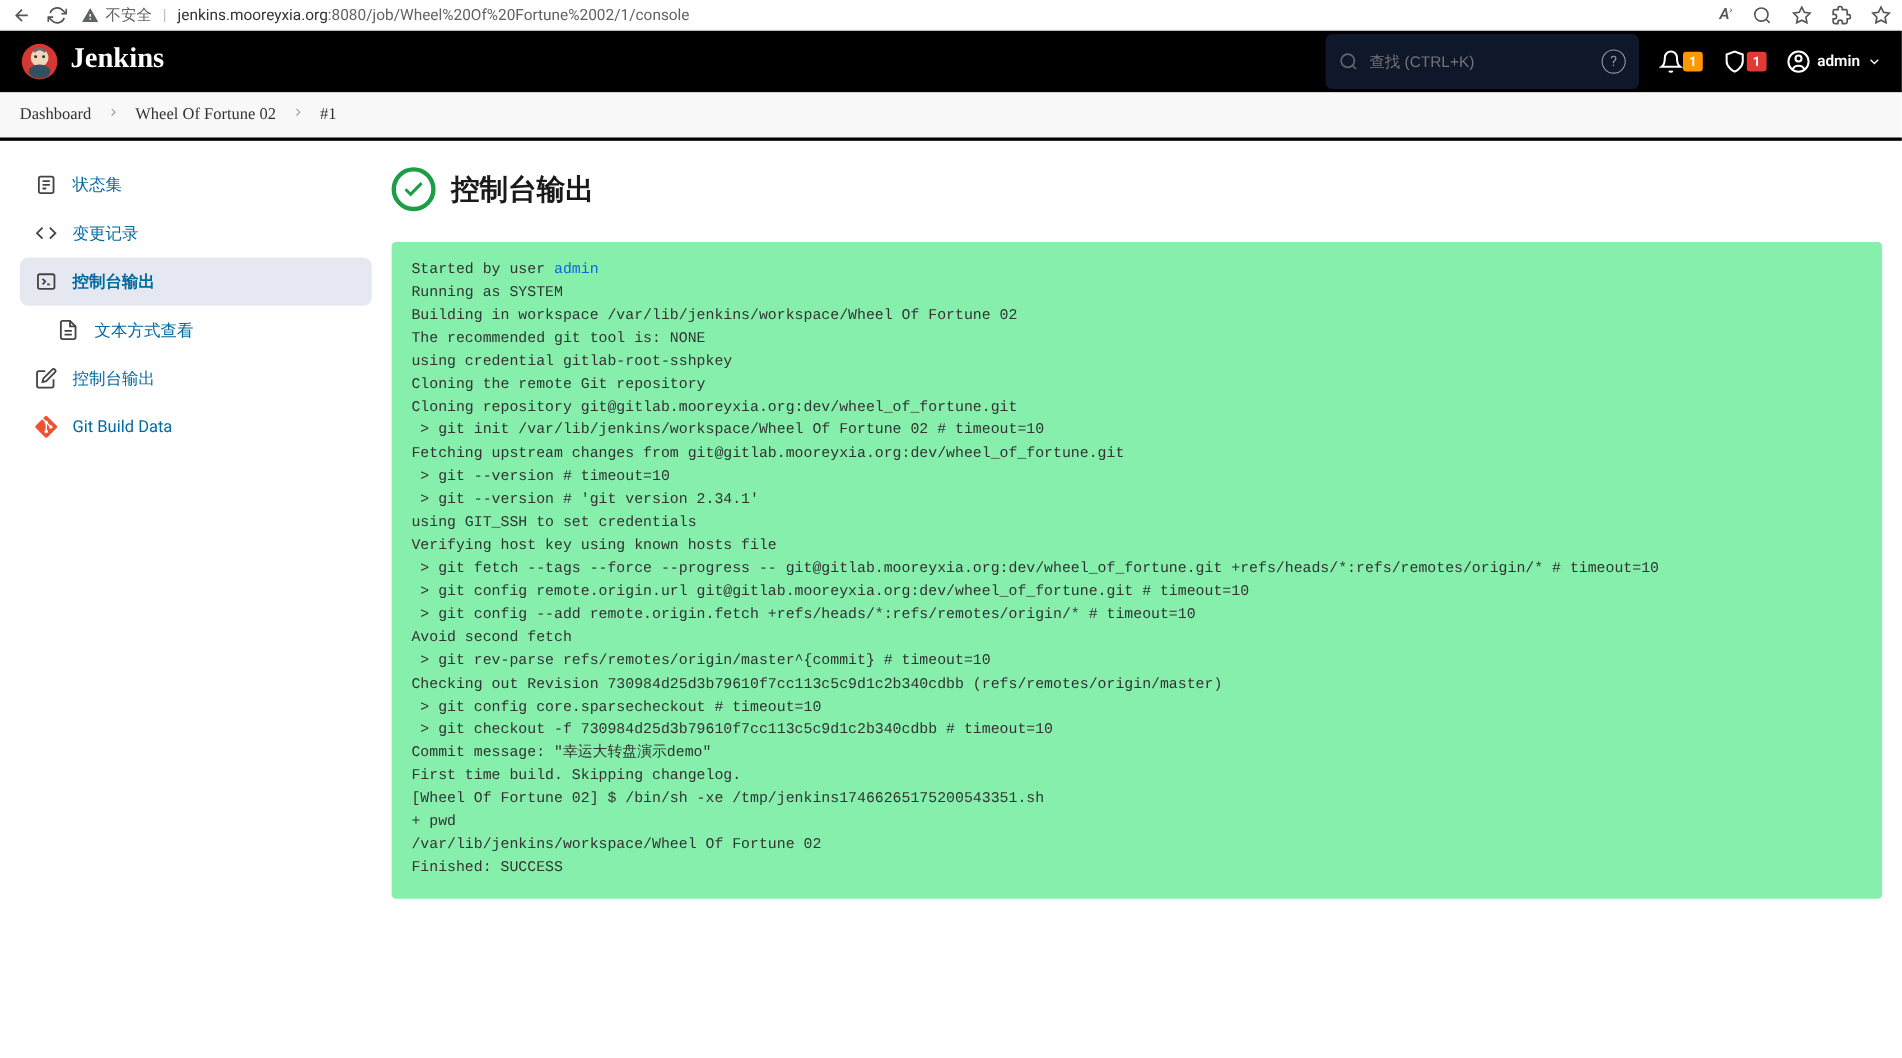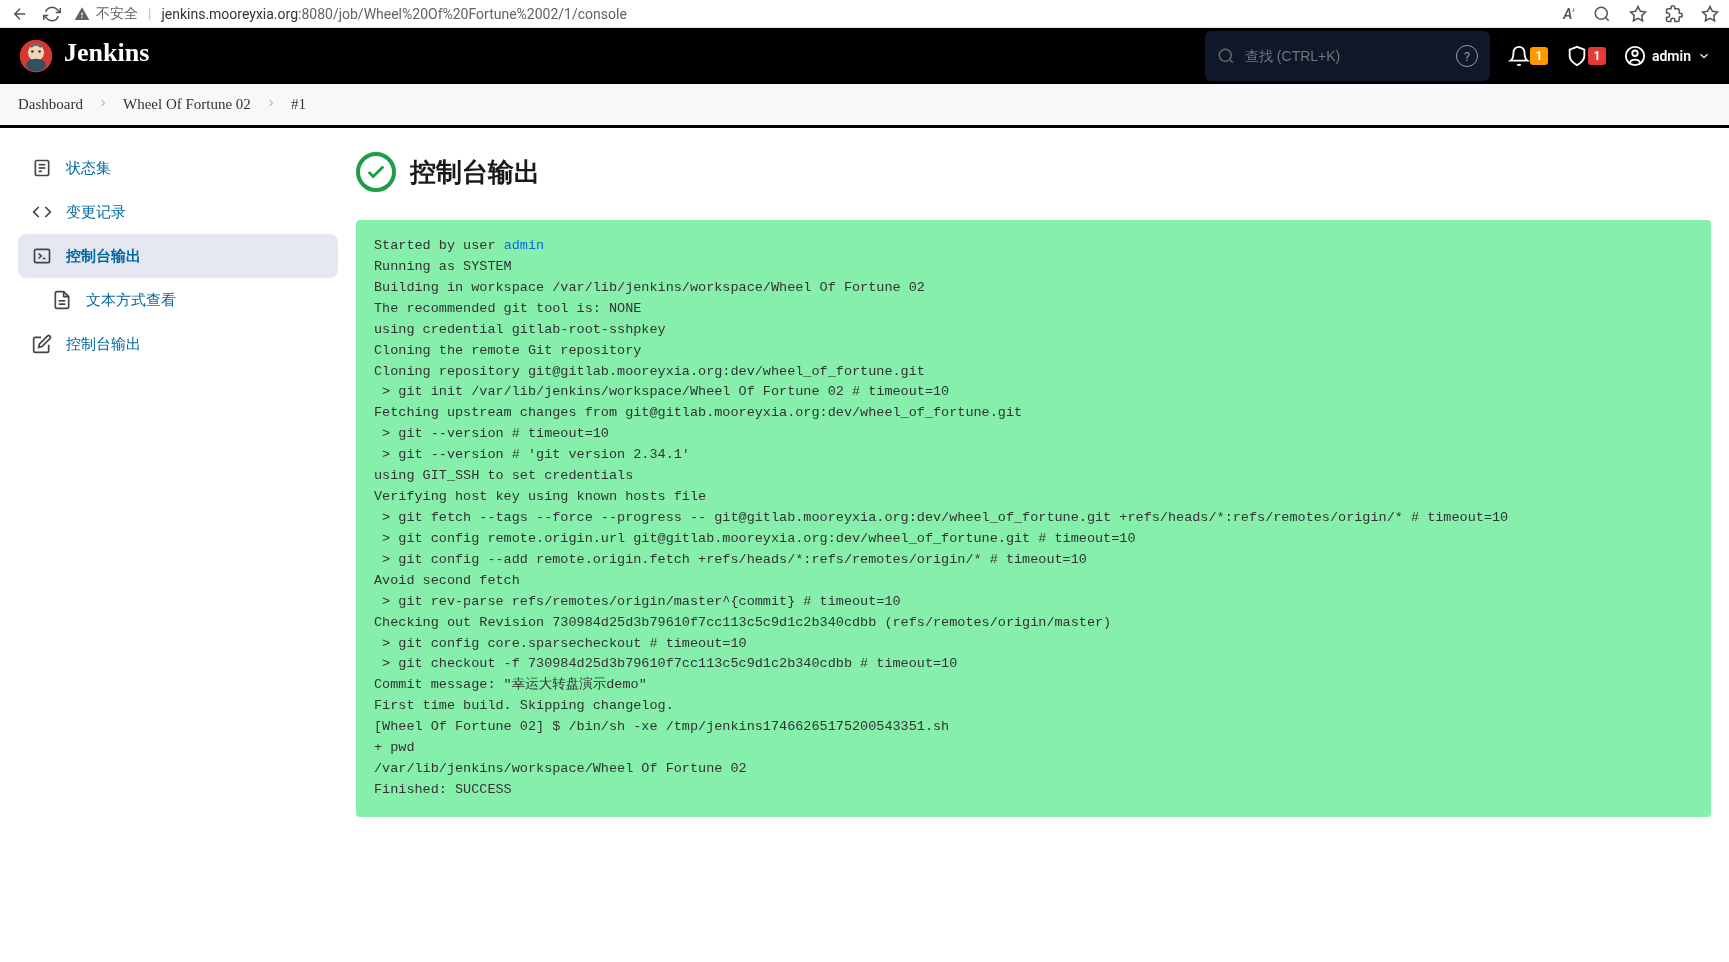--- a/index.html
+++ b/index.html
@@ -198,20 +198,28 @@
       <span>文本方式查看</span>
     </div>
     <div class="side-item">
       <span class="side-icon">
           <svg width="20" height="20" viewBox="0 0 24 24" fill="none" stroke="currentColor" stroke-width="2">
             <path d="M11 4H4a2 2 0 00-2 2v14a2 2 0 002 2h14a2 2 0 002-2v-7"></path>
             <path d="M18.5 2.5a2.121 2.121 0 013 3L12 15l-4 1 1-4 9.5-9.5z"></path>
           </svg>
         </span>
       <span>控制台输出</span>
+    </div>
+    <div class="side-item">
+      <span class="side-icon git-icon">
+          <svg width="20" height="20" viewBox="0 0 24 24" fill="#f05133">
+            <path d="M23.546 10.93L13.067.452a1.55 1.55 0 00-2.188 0l-2.17 2.17 2.76 2.76a1.838 1.838 0 012.327 2.341l2.658 2.66a1.838 1.838 0 11-1.1 1.039l-2.481-2.48v6.525a1.838 1.838 0 11-1.51-.053V8.83a1.838 1.838 0 01-.998-2.41L7.64 3.7.45 10.881a1.55 1.55 0 000 2.187l10.48 10.477a1.55 1.55 0 002.188 0l10.43-10.43a1.55 1.55 0 000-2.187"></path>
+          </svg>
+        </span>
+      <span>Git Build Data</span>
     </div>
   </div>
 
   <div class="content">
     <div class="page-title-row">
       <span class="status-icon-circle">
         <svg width="22" height="22" viewBox="0 0 24 24" fill="none" stroke="#1b9e46" stroke-width="3">
             <polyline points="20 6 9 17 4 12"></polyline>
           </svg>
       </span>

